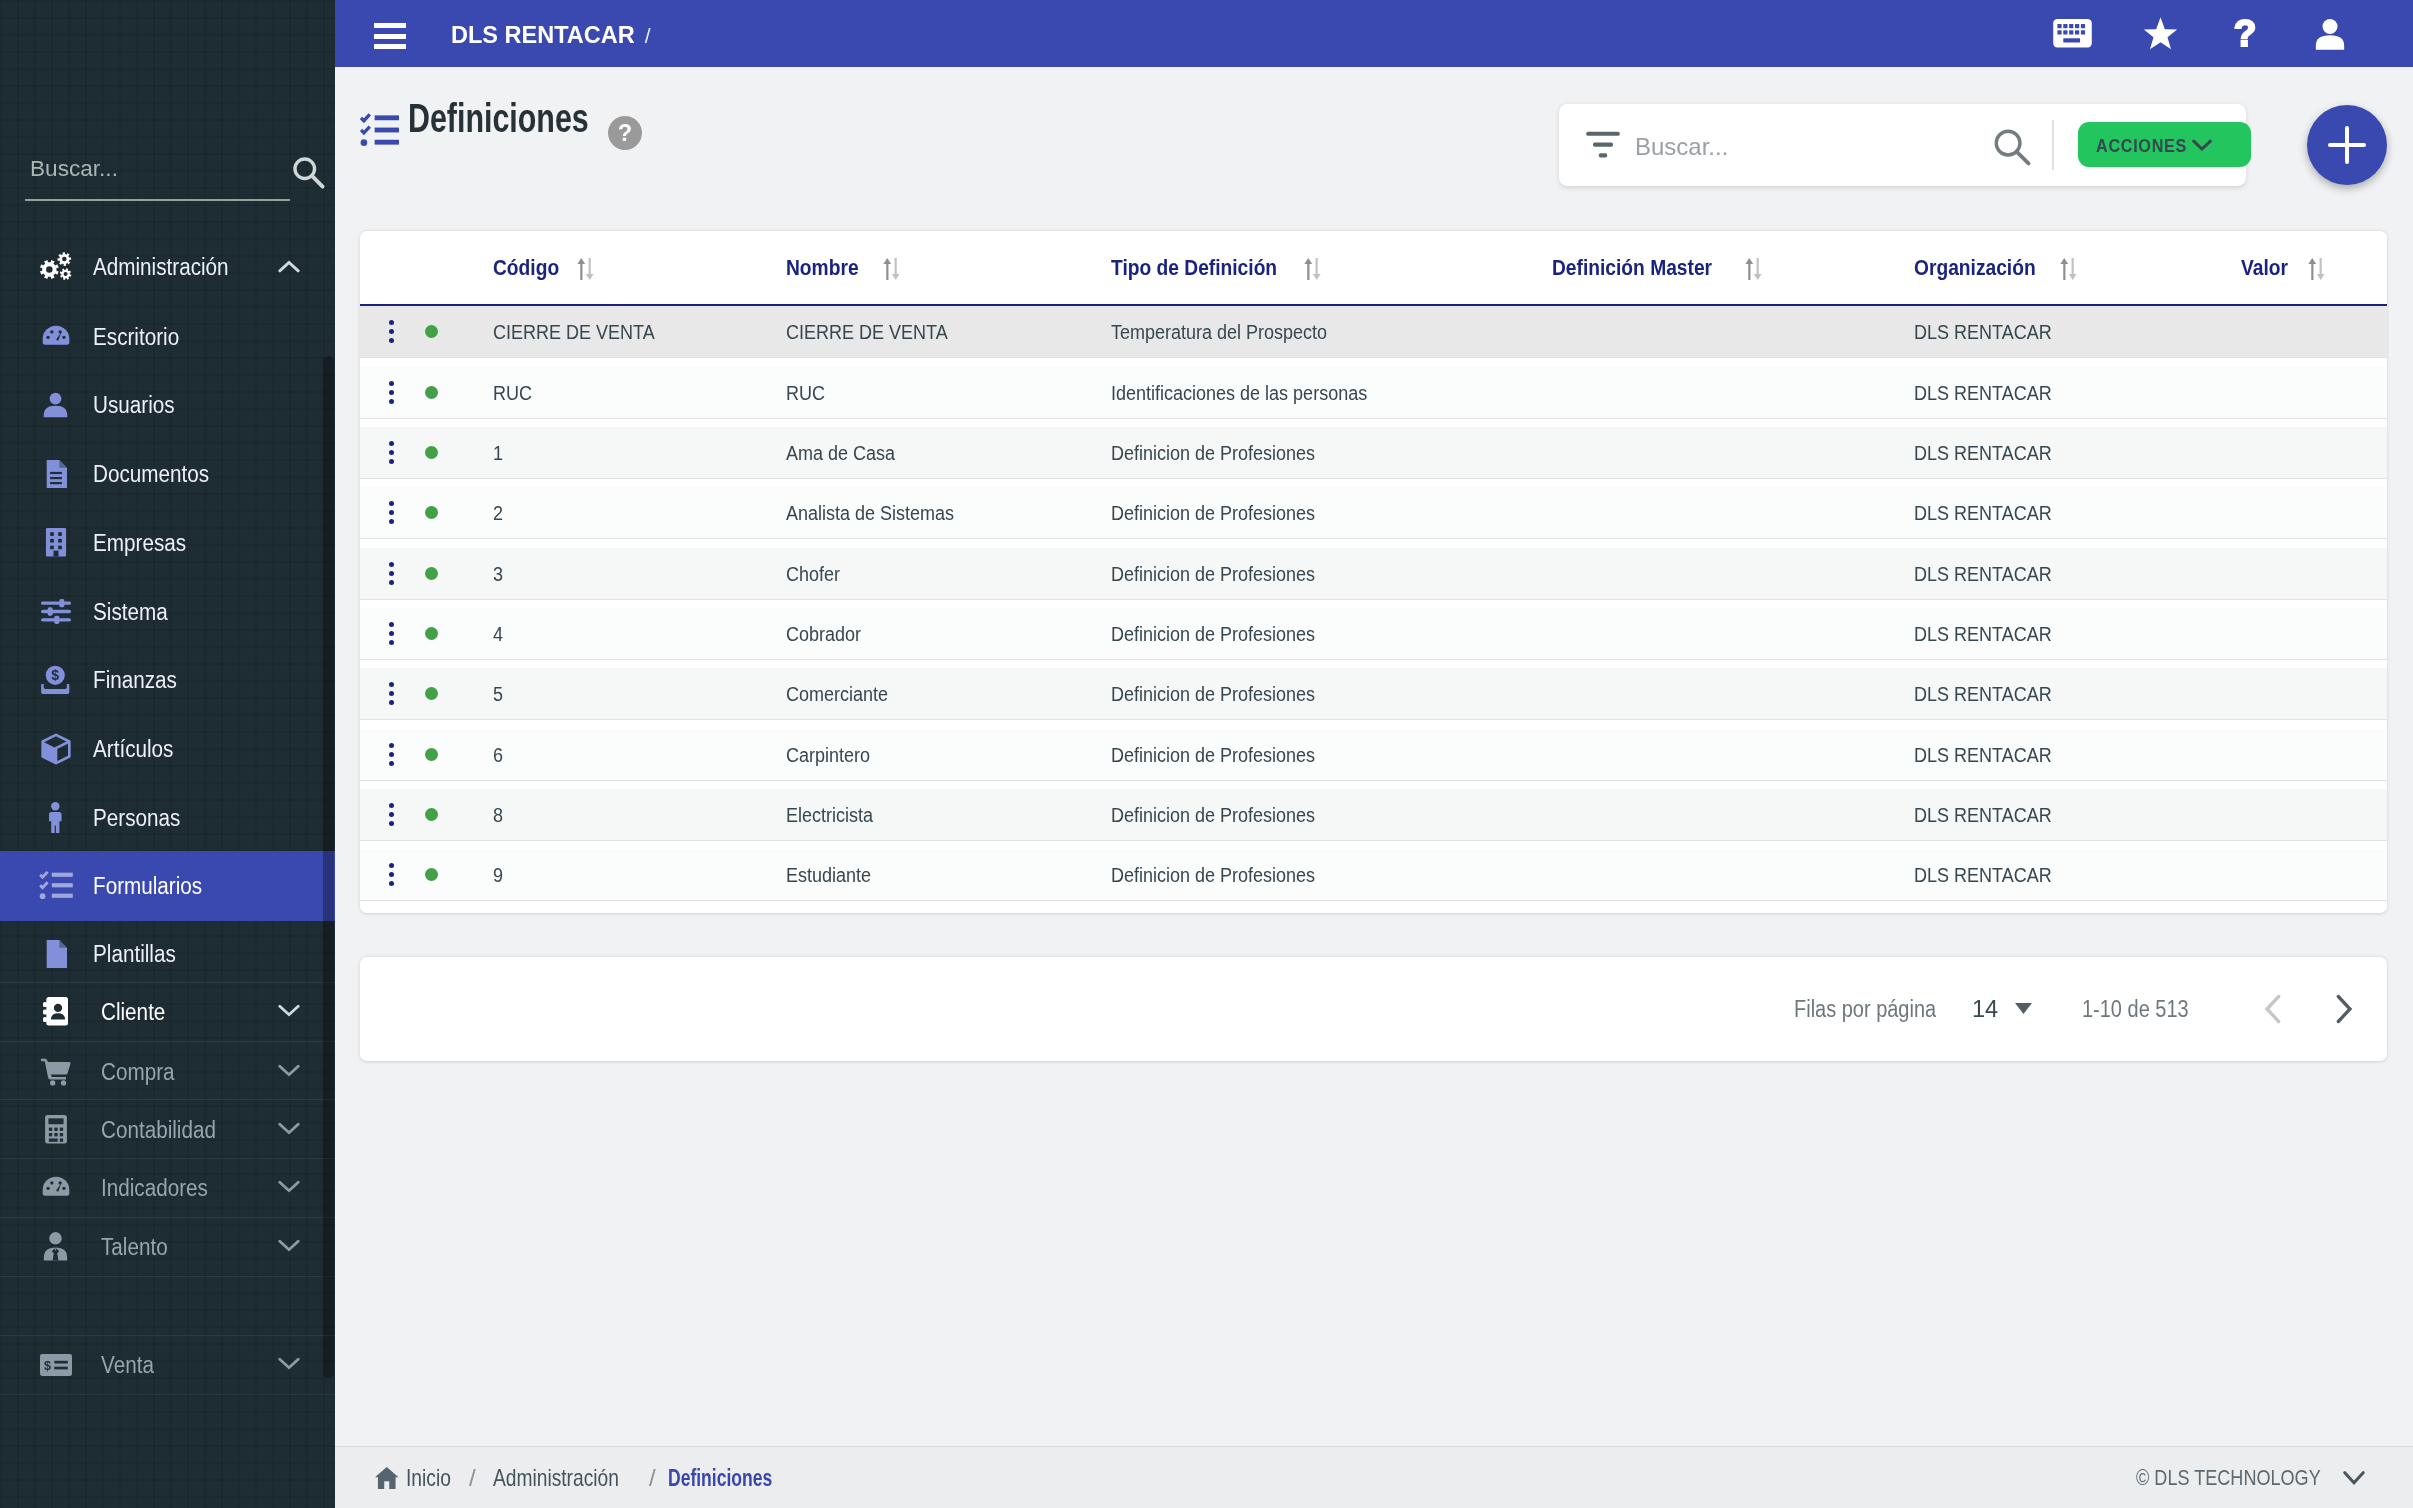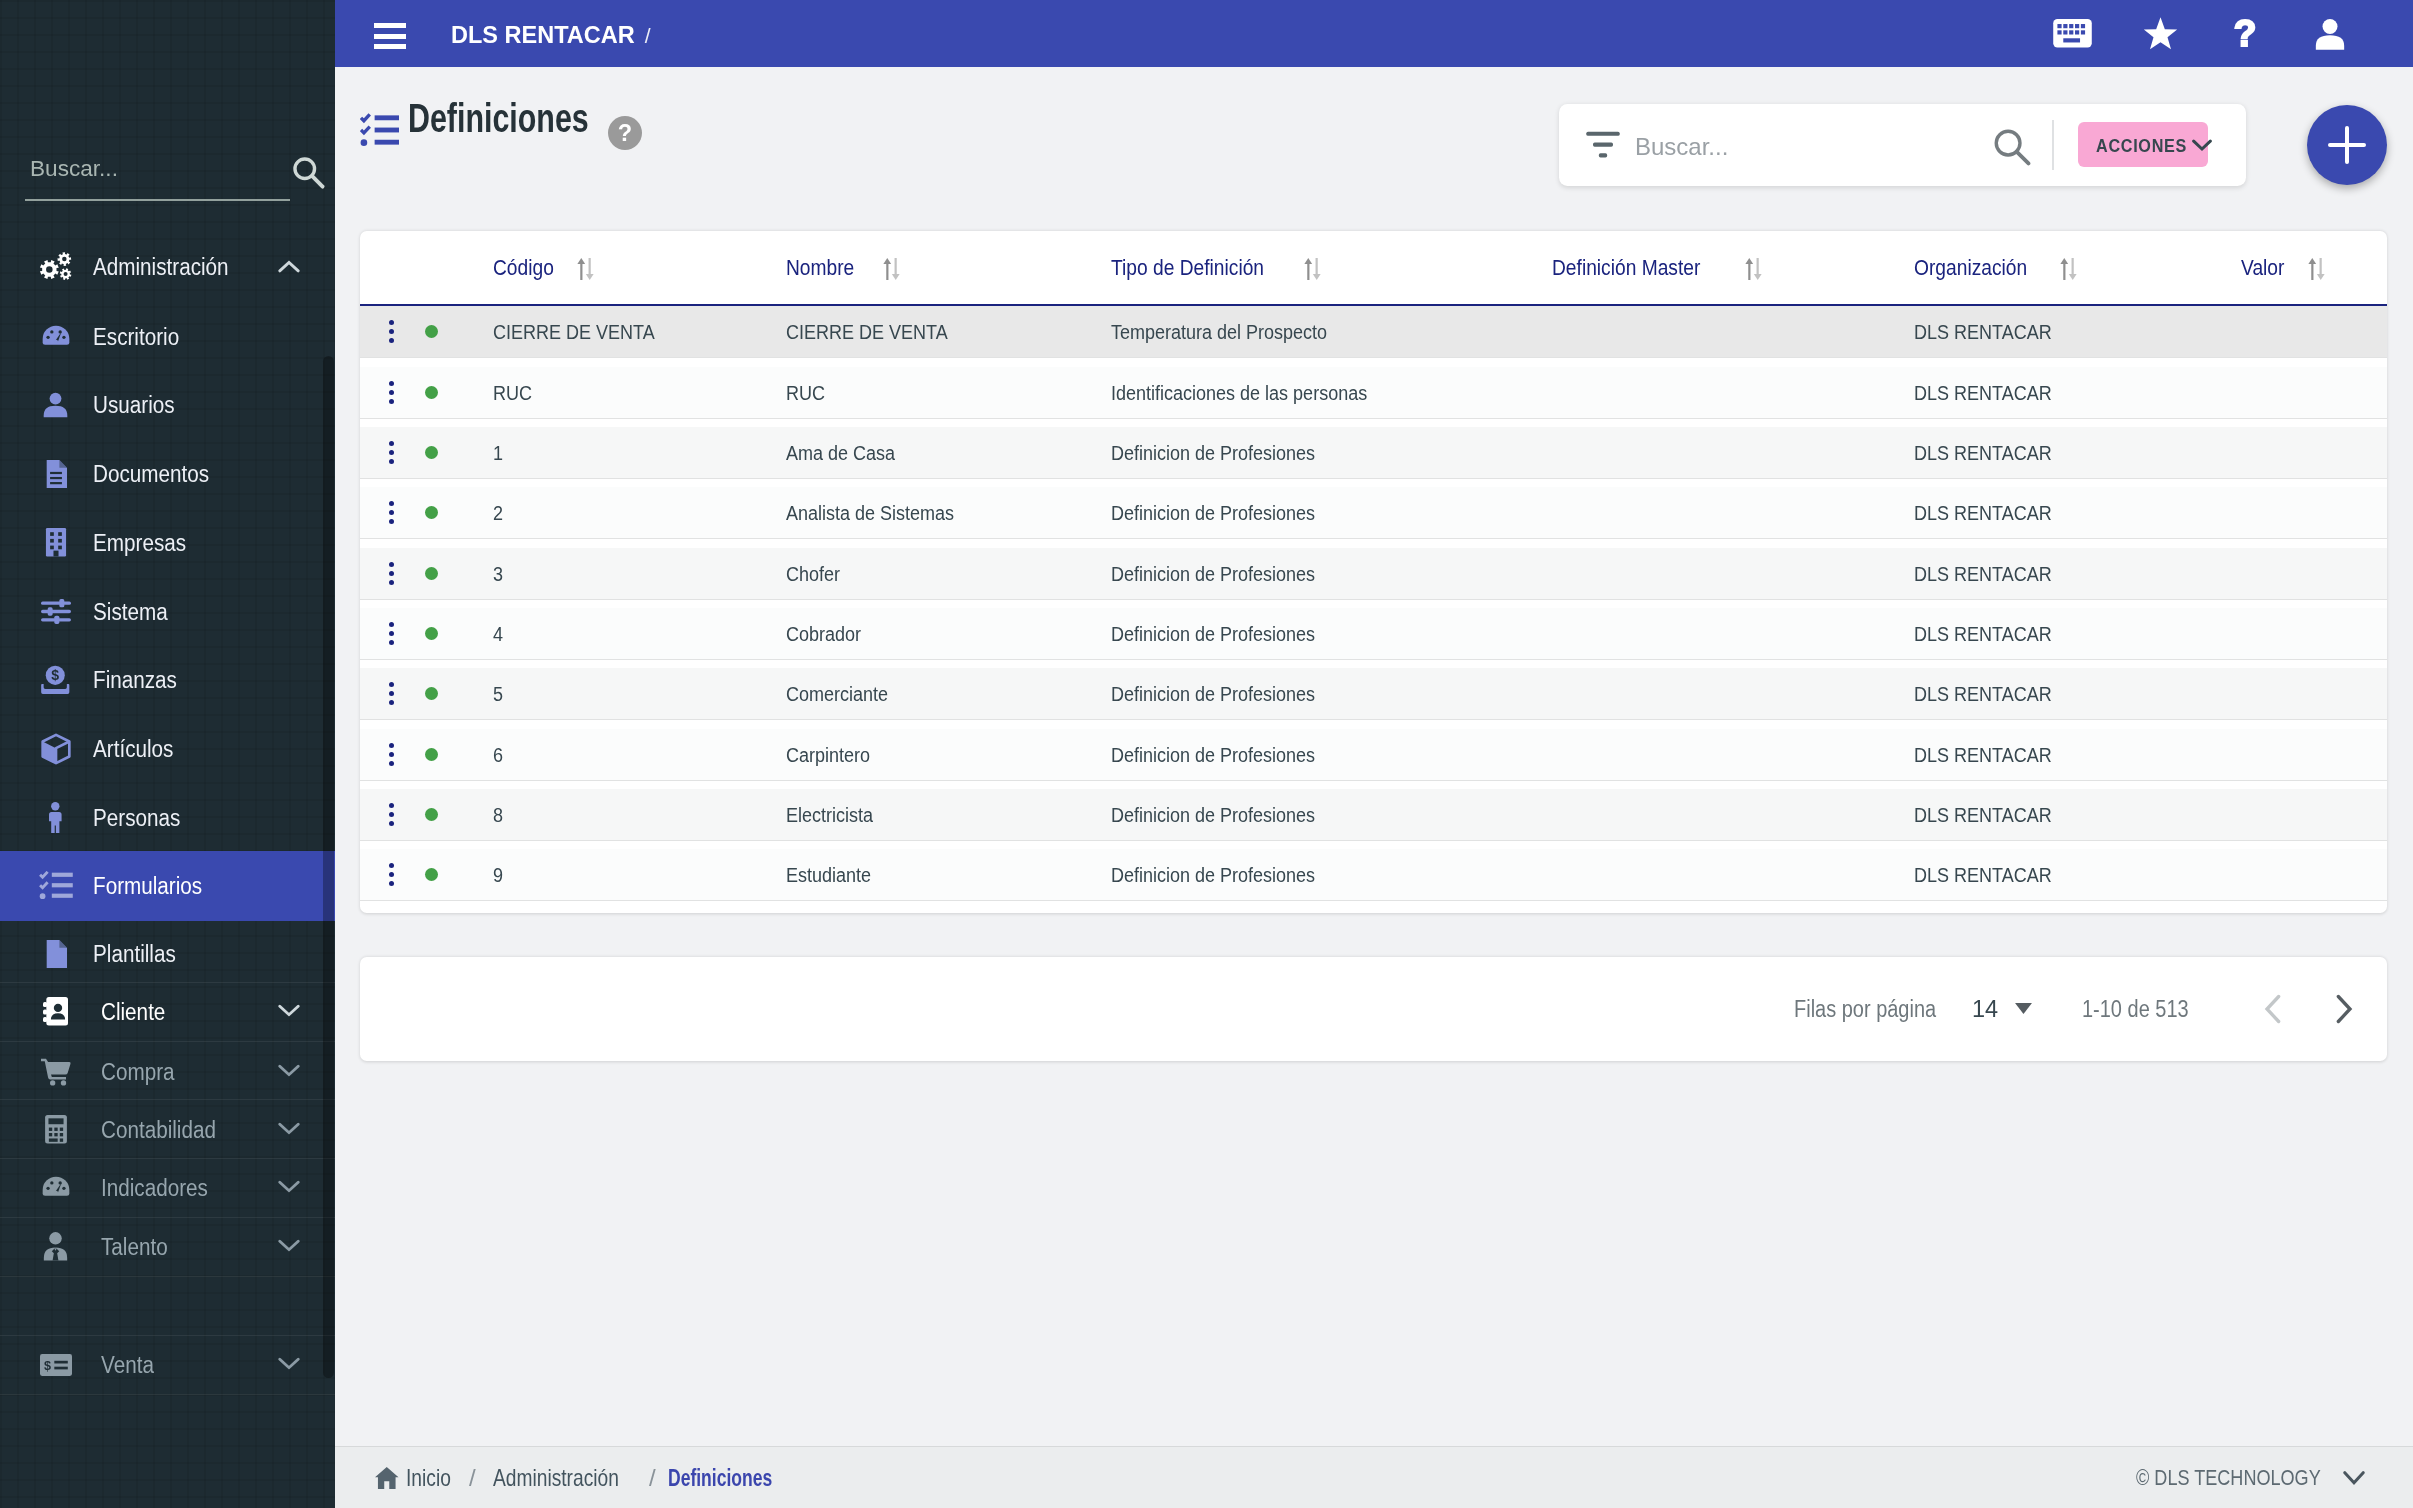--- a/index.html
+++ b/index.html
@@ -26,29 +26,29 @@
 #burger div{position:absolute;left:39px;width:32px;height:5px;background:#fff}
 #brand{position:absolute;left:116px;top:22px;font-size:23.5px;font-weight:bold;color:#fff;letter-spacing:0;white-space:nowrap}
 #brand .slash{font-weight:400;font-size:21px;color:rgba(255,255,255,.9);margin-left:10px}
 .tico{position:absolute;top:0;height:67px;display:flex;align-items:center;justify-content:center;width:50px}
 
 #title-ic{position:absolute;left:360px;top:113px}
 #title-tx{position:absolute;left:408px;top:96px;font-size:40px;font-weight:bold;color:#263238;transform:scaleX(.76);transform-origin:0 0;white-space:nowrap;letter-spacing:0}
 #help{position:absolute;left:608px;top:116px;width:34px;height:34px;border-radius:50%;background:#9a9a9a;color:#fff;font-size:23.5px;font-weight:bold;text-align:center;line-height:34px}
 
 #scard{position:absolute;left:1559px;top:104px;width:687px;height:82px;background:#fff;border-radius:8.4px;box-shadow:0 1.7px 5px rgba(0,0,0,.12)}
-#acciones{position:absolute;left:2078px;top:122px;width:130px;height:45px;background:#f9a8d4;border-radius:6px}
+#acciones{position:absolute;left:2078px;top:122px;width:173px;height:45px;background:#22c55e;border-radius:11px}
 #acciones span{position:absolute;left:18.4px;top:13.4px;font-size:18.4px;font-weight:bold;color:#37474f;letter-spacing:0.8px;display:inline-block;transform:scaleX(.88);transform-origin:0 0}
 #fab{position:absolute;left:2307px;top:105px;width:80px;height:80px;border-radius:50%;background:#3a49af;box-shadow:0 3.4px 8.4px rgba(0,0,0,.3)}
 #fab .h{position:absolute;left:21px;top:38px;width:38px;height:4.2px;background:#fff;border-radius:2.5px}
 #fab .v{position:absolute;left:38px;top:21px;width:4.2px;height:38px;background:#fff;border-radius:2.5px}
 
 #tcard{position:absolute;left:360px;top:231px;width:2027px;height:682px;background:#fff;border-radius:6.7px;box-shadow:0 0.8px 3.4px rgba(0,0,0,.14);overflow:hidden}
 .hrow{position:absolute;left:0;top:0;width:2027px;height:73px}
-.hcell{position:absolute;top:50%;transform:translateY(-50%);font-size:22.6px;font-weight:normal;color:#1a237e;white-space:nowrap}
+.hcell{position:absolute;top:50%;transform:translateY(-50%);font-size:22.6px;font-weight:bold;color:#1a237e;white-space:nowrap}
 .hcell>span{display:inline-block;transform:scaleX(.85);transform-origin:0 50%}
 #hline{position:absolute;left:0;top:73px;width:2027px;height:2.5px;background:#1a237e}
 .trow{position:absolute;left:0;width:2027px;height:52px;border-bottom:1.7px solid #e1e2e2}
 .trow.sel{background:#e8e8e8}
 .trow.a{background:#fbfcfc}
 .trow.b{background:#f6f7f7}
 .tcell{position:absolute;top:50%;transform:translateY(-50%);font-size:20px;color:#37474f;white-space:nowrap}
 .tcell>span{display:inline-block;transform:scaleX(.9);transform-origin:0 50%}
 .gdot{position:absolute;left:65px;top:50%;margin-top:-6.7px;width:13.4px;height:13.4px;border-radius:50%;background:#43a047}
 .vdots{position:absolute;left:28.5px;top:50%;margin-top:-11.7px;width:5.9px;height:23.5px}

